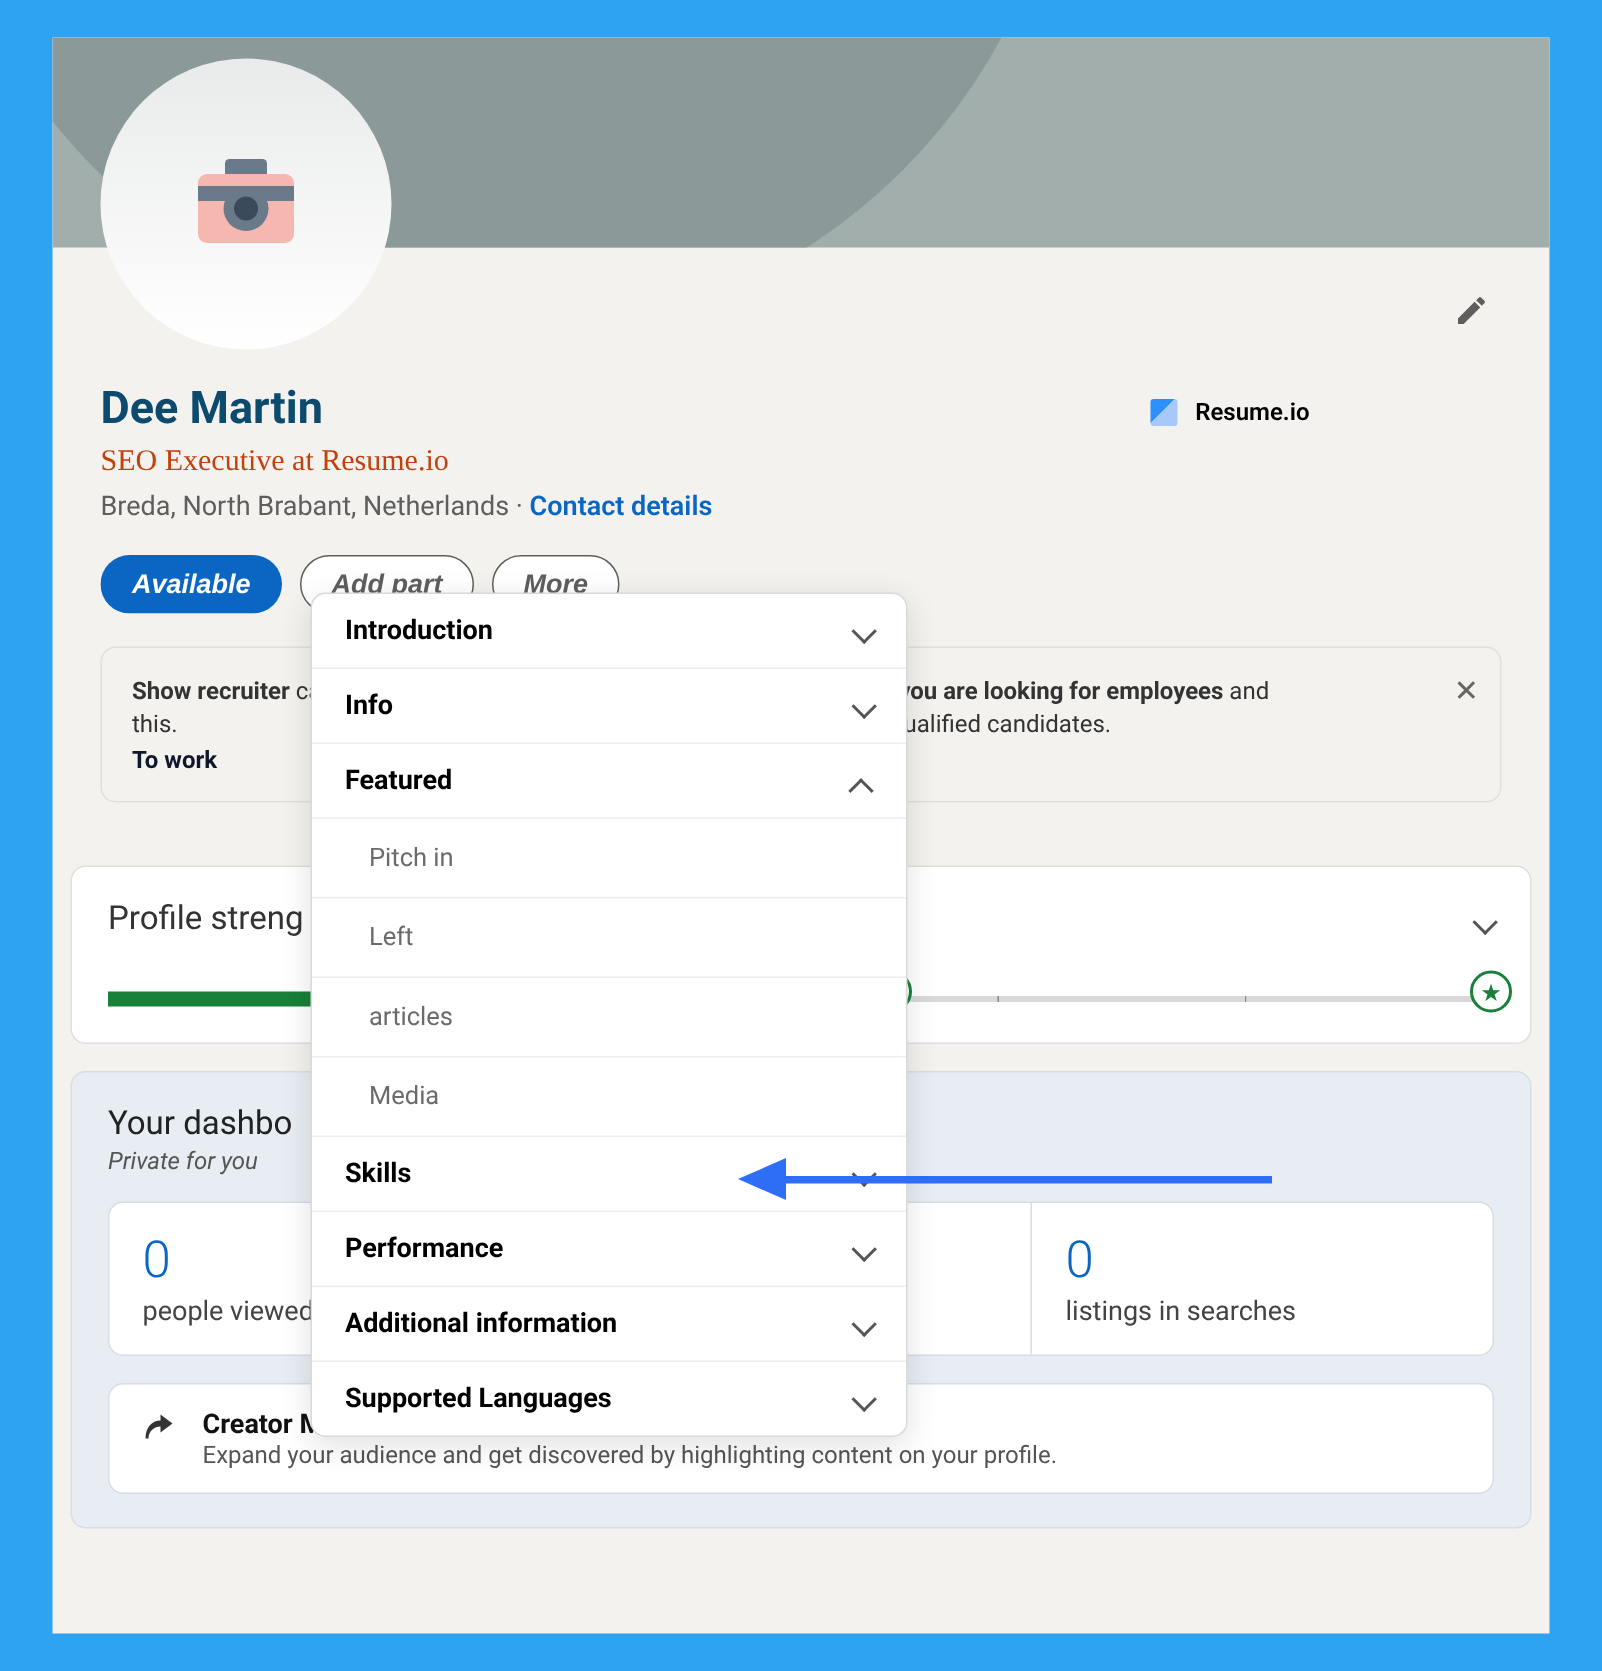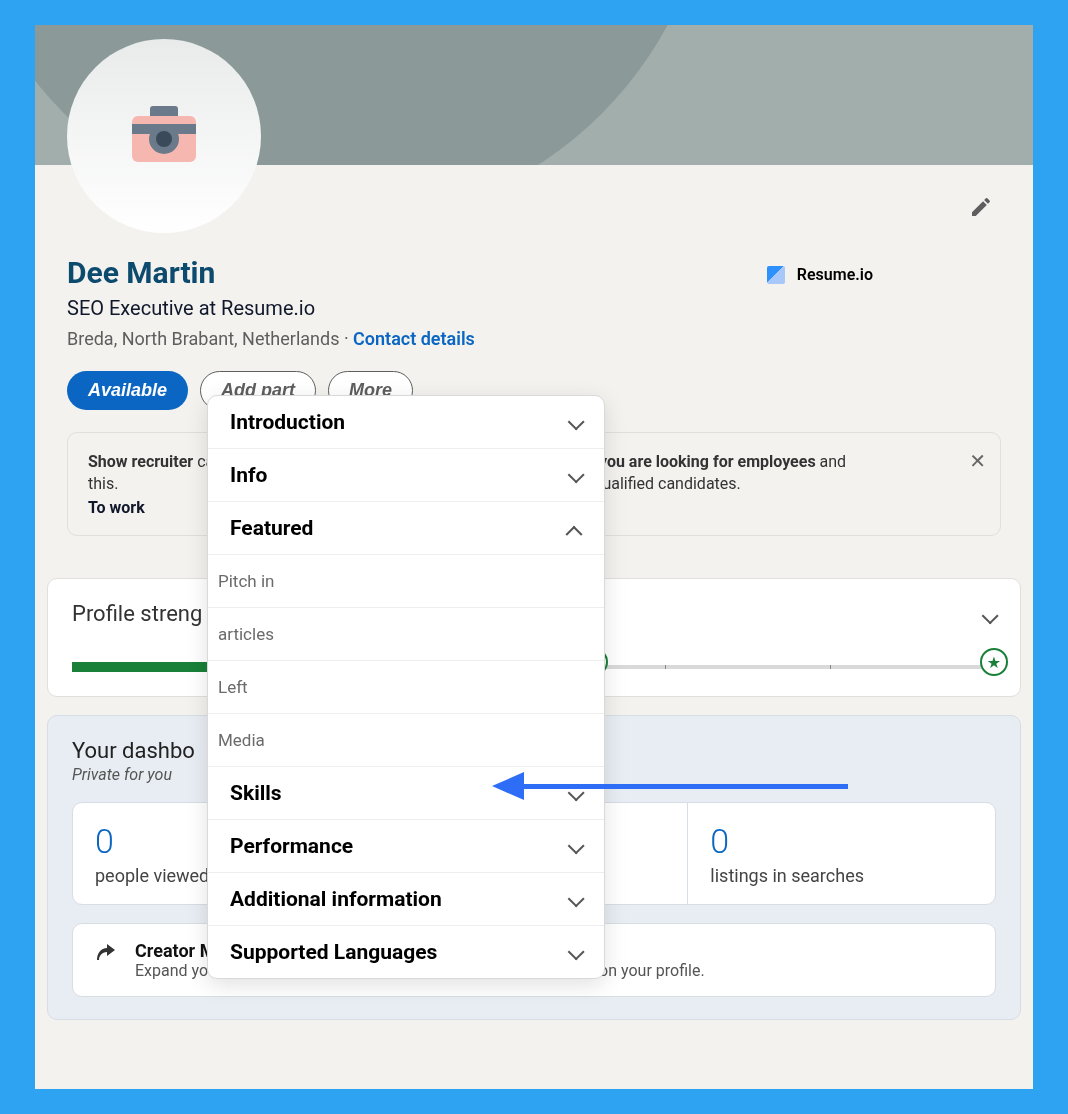--- a/index.html
+++ b/index.html
@@ -14,21 +14,21 @@
   .camera-body { width: 64px; height: 46px; background: #f6b7b1; border-radius: 6px; position: relative; margin-top: 6px; }
   .camera-top { position: absolute; width: 28px; height: 10px; background: #6b7a8a; top: -10px; left: 18px; border-radius: 3px 3px 0 0; }
   .camera-stripe { position: absolute; left: 0; right: 0; height: 10px; top: 8px; background: #6b7a8a; }
   .camera-lens-outer { position: absolute; width: 30px; height: 30px; border-radius: 50%; background: #6b7a8a; left: 17px; top: 8px; }
   .camera-lens-inner { position: absolute; width: 16px; height: 16px; border-radius: 50%; background: #3a4a5a; left: 24px; top: 15px; }
   .edit-icon { position: absolute; top: 170px; right: 40px; cursor: pointer; color: #666; }
   .profile-body { padding: 90px 32px 24px 32px; position: relative; }
   .company-chip { position: absolute; right: 160px; top: 100px; display: flex; align-items: center; gap: 12px; font-weight: 600; color: #000; }
   .company-logo { width: 18px; height: 18px; background: linear-gradient(135deg,#2e90fa 45%,#a7c8f8 45%); border-radius: 2px; }
   .name { font-size: 30px; font-weight: 700; color: #0c4a6e; }
-  .headline { font-size: 20px; color: #0f172a; margin-top: 6px; }
+  .headline { font-size: 20px; color: #c2410c; margin-top: 6px; font-family: Liberation Serif, serif; }
   .location-line { font-size: 18px; color: #5e5e5e; margin-top: 8px; }
   .location-line .link { color: #0a66c2; font-weight: 600; cursor: pointer; }
   .dot { color: #5e5e5e; }
   .buttons { display: flex; gap: 12px; margin-top: 22px; }
   .btn { border-radius: 22px; padding: 8px 20px; font-size: 18px; font-weight: 600; cursor: pointer; border: 1px solid transparent; }
   .btn.primary { background: #0a66c2; color: #fff; font-style: italic; }
   .btn.outline { background: #fff; border: 1px solid #5e5e5e; color: #5e5e5e; font-style: italic; }
   .dual-card { margin-top: 22px; display: flex; gap: 0; border: 1px solid #e0dfdc; border-radius: 10px; overflow: hidden; }
   .dual-card .half { flex: 1; padding: 18px 20px; position: relative; }
   .dual-card .close { position: absolute; right: 14px; top: 16px; color: #666; cursor: pointer; font-size: 20px; font-weight: 300; }
@@ -50,23 +50,23 @@
   .stat { flex: 1; padding: 18px 22px; border-right: 1px solid #d7dde4; }
   .stat:last-child { border-right: none; }
   .stat-num { font-size: 34px; color: #0a66c2; font-weight: 300; }
   .stat-label { font-size: 18px; color: #444; margin-top: 4px; }
   .creator-row { display:flex; gap:14px; margin-top: 18px; background:#fff; border:1px solid #d7dde4; border-radius:10px; padding:16px 22px; align-items:flex-start; }
   .creator-icon { width:26px; margin-top:2px; color:#333; }
   .creator-title { font-weight:700; color:#111; font-size:18px; }
   .creator-sub { color:#555; font-size:16px; }
   
   .dropdown { position: absolute; left: 207px; top: 395px; width: 398px; background: #fff; border: 1px solid #d9d9d9; border-radius: 10px; box-shadow: 0 6px 22px rgba(0,0,0,0.12); z-index: 50; }
-  .dd-item { display: flex; align-items: center; justify-content: space-between; padding: 14px 22px; border-bottom: 1px solid #eee; cursor: pointer; font-size: 21px; font-weight: 700; color: #000; }
+  .dd-item { display: flex; align-items: center; justify-content: space-between; padding: 14px 22px; border-bottom: 1px solid #eee; cursor: pointer; font-size: 18px; font-weight: 700; color: #000; }
   .dd-item:last-child { border-bottom: none; }
-  .dd-sub { padding: 16px 10px; border-bottom: 1px solid #eee; color: #6b6b6b; font-size: 17px; cursor: pointer; }
+  .dd-sub { padding: 16px 38px; border-bottom: 1px solid #eee; color: #6b6b6b; font-size: 17px; cursor: pointer; }
   .chev { width: 14px; height: 8px; display:inline-block; }
   .chev.down::before { content: ""; display:block; width:10px;height:10px;border-right:2px solid #555;border-bottom:2px solid #555; transform: rotate(45deg) translateY(-3px); }
   .chev.up::before { content: ""; display:block; width:10px;height:10px;border-right:2px solid #555;border-bottom:2px solid #555; transform: rotate(-135deg) translateY(-3px) translateX(-3px); }
   
   .arrow { position: absolute; left: 492px; top: 776px; width: 356px; height: 20px; z-index: 60; pointer-events:none; }
   .arrow-line { position:absolute; left:32px; right:0; top:8px; height:5px; background:#2e6ef7; }
   .arrow-head { position:absolute; left:0; top:-4px; width:0;height:0;border-top:14px solid transparent;border-bottom:14px solid transparent;border-right:32px solid #2e6ef7; }
 </style>
 </head>
 <body>
@@ -183,22 +183,22 @@
     </div>
     <div class="dd-item">
       <span>Info</span>
       <span class="chev down"></span>
     </div>
     <div class="dd-item">
       <span>Featured</span>
       <span class="chev up"></span>
     </div>
     <div class="dd-sub">Pitch in</div>
+    <div class="dd-sub">Left</div>
     <div class="dd-sub">articles</div>
-    <div class="dd-sub">Left</div>
     <div class="dd-sub">Media</div>
     <div class="dd-item">
       <span>Skills</span>
       <span class="chev down"></span>
     </div>
     <div class="dd-item">
       <span>Performance</span>
       <span class="chev down"></span>
     </div>
     <div class="dd-item">

